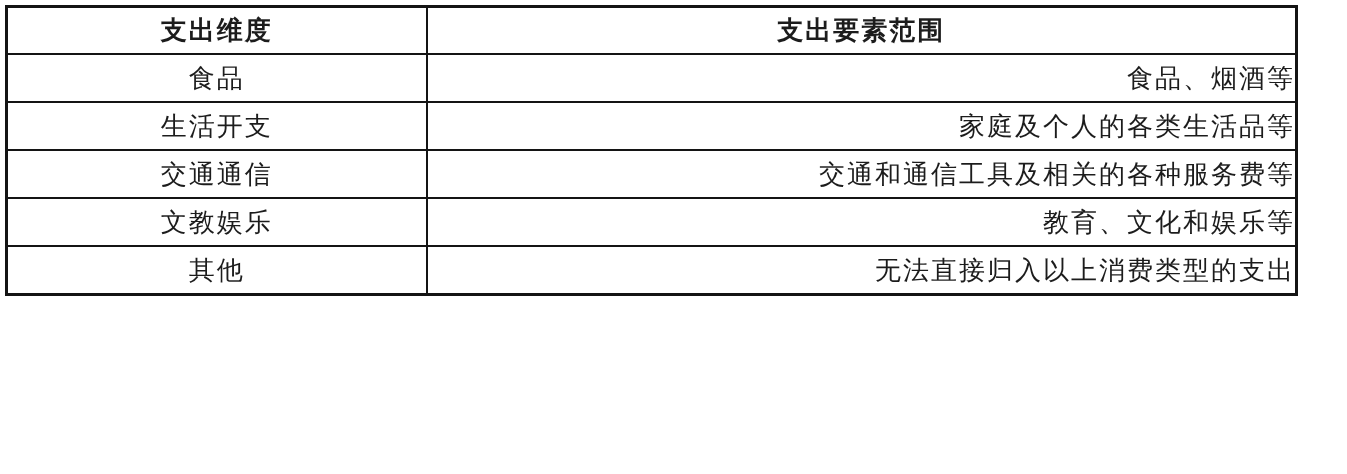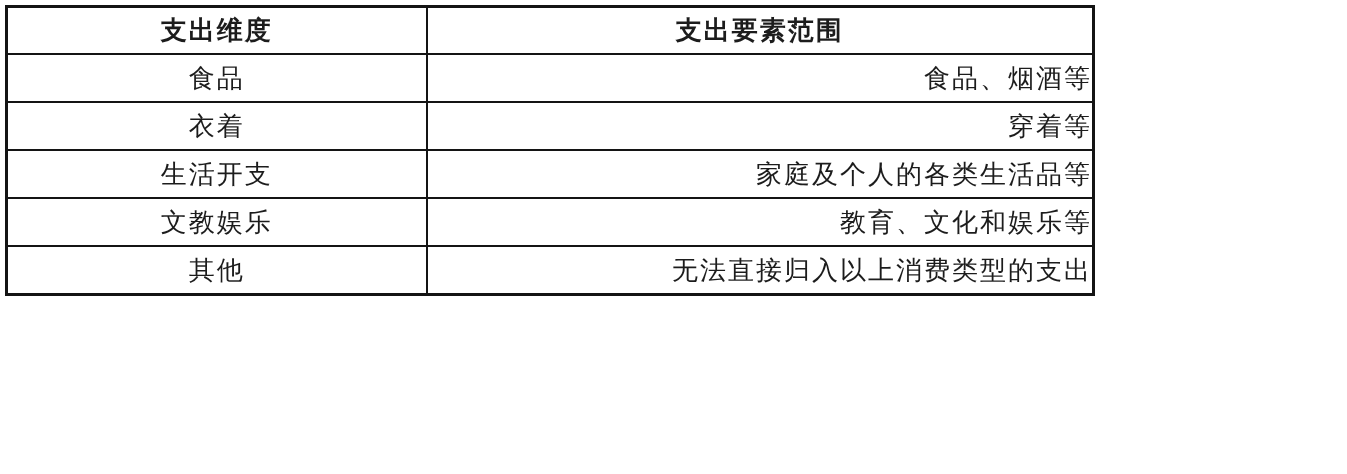--- a/index.html
+++ b/index.html
@@ -13,21 +13,21 @@
     height: 474px;
     background: #ffffff;
     font-family: "DejaVu Serif", "Liberation Serif", serif;
     color: #1c1c1c;
     overflow: hidden;
   }
   table.expense-table {
     position: absolute;
     left: 5px;
     top: 5px;
-    width: 1090px;
+    width: 1293px;
     border-collapse: collapse;
     table-layout: fixed;
     border: 3px solid #141414;
   }
   .col-dim   { width: 420px; }
   .col-scope { width: auto; }
   table.expense-table th,
   table.expense-table td {
     border: 2px solid #141414;
     font-size: 26px;
@@ -70,26 +70,26 @@
         <th>支出维度</th>
         <th>支出要素范围</th>
       </tr>
     </thead>
     <tbody>
       <tr>
         <td class="dim">食品</td>
         <td class="scope">食品、烟酒等</td>
       </tr>
       <tr>
-        <td class="dim">衣着</td>
-        <td class="scope">穿着等</td>
+        <td class="dim">生活开支</td>
+        <td class="scope">家庭及个人的各类生活品等</td>
       </tr>
       <tr>
-        <td class="dim">生活开支</td>
-        <td class="scope">家庭及个人的各类生活品等</td>
+        <td class="dim">交通通信</td>
+        <td class="scope">交通和通信工具及相关的各种服务费等</td>
       </tr>
       <tr>
         <td class="dim">文教娱乐</td>
         <td class="scope">教育、文化和娱乐等</td>
       </tr>
       <tr>
         <td class="dim">其他</td>
         <td class="scope">无法直接归入以上消费类型的支出</td>
       </tr>
     </tbody>

